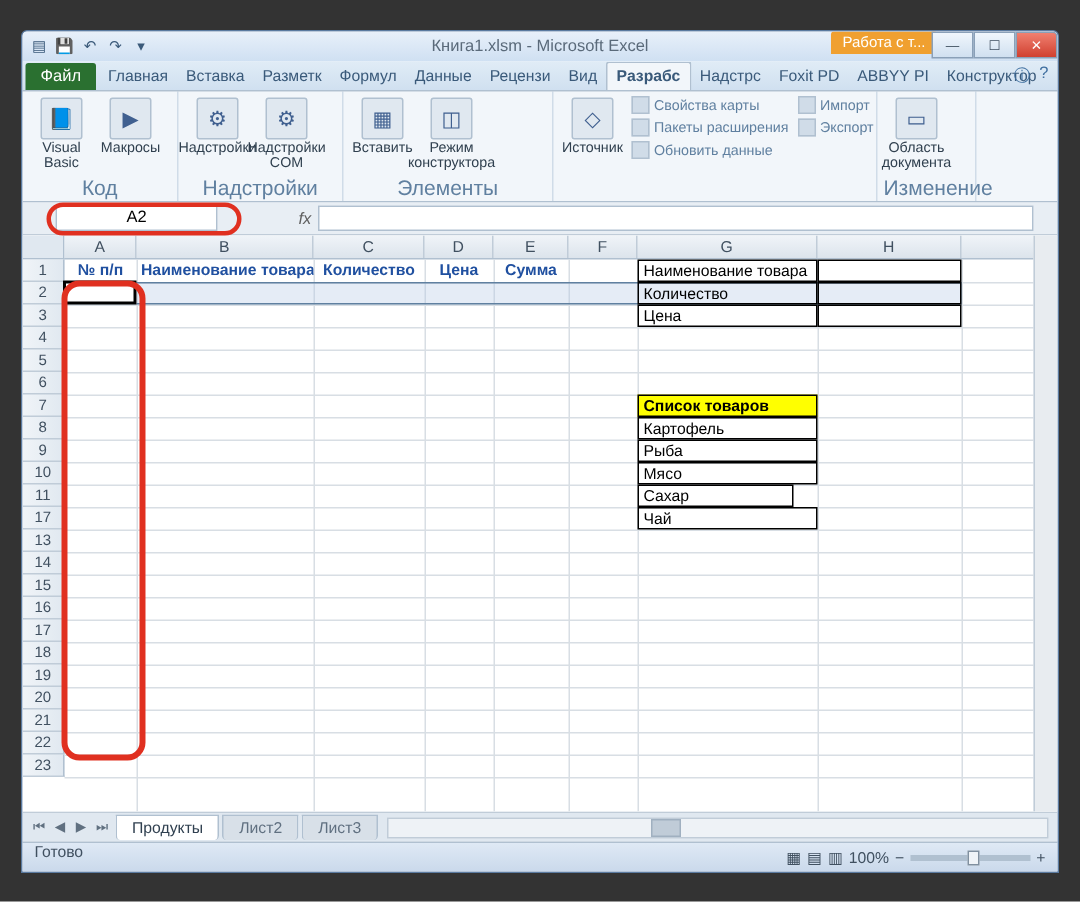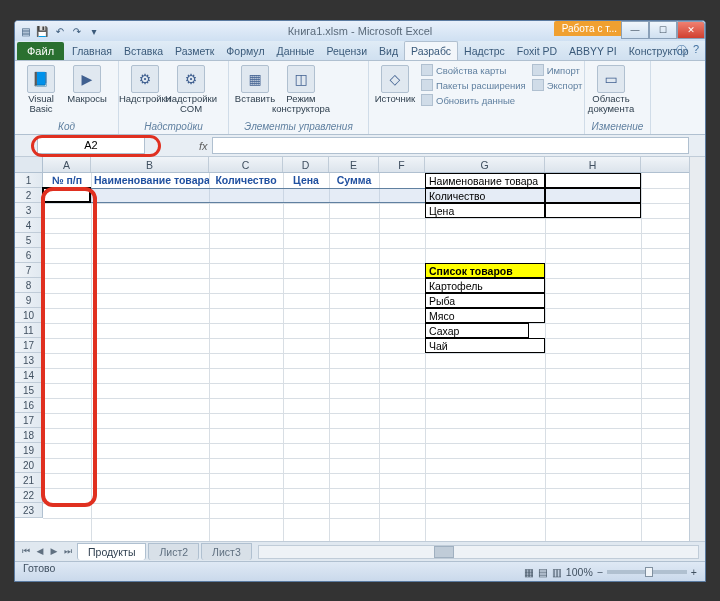--- a/index.html
+++ b/index.html
@@ -12,26 +12,26 @@
 .qat-icon { width: 14px; height: 14px; display: inline-flex; align-items: center; justify-content: center; font-size: 10px; color: #3b5a7a; }
 .title-center { position: absolute; left: 50%; transform: translateX(-50%); color: #5a6a7a; font-size: 11px; }
 .win-controls { position: absolute; right: 0; top: 0; display: flex; }
 .win-btn { width: 28px; height: 18px; border: 1px solid #8aa0b8; background: linear-gradient(#f0f6fc,#d0e0f0); font-size: 9px; display: flex; align-items: center; justify-content: center; color: #405060; }
 .win-btn.close { background: linear-gradient(#f08070,#d04030); color: #fff; border-radius: 0 3px 0 0; }
 .orange-tab { position: absolute; right: 80px; top: 0; background: #f0a030; color: #fff; padding: 2px 8px; font-size: 10px; border-radius: 2px 2px 0 0; }
 
 .ribbon-tabs { height: 20px; background: linear-gradient(#e0ecf6,#d0e0f0); display: flex; font-size: 10.5px; align-items: flex-end; padding-left: 2px; border-bottom: 1px solid #b0c0d0; position: relative; }
 .file-tab { background: #2a7030; color: #fff; padding: 3px 10px; border-radius: 2px 2px 0 0; margin-right: 2px; font-size: 11px; }
 .rtab { padding: 3px 6px; color: #3a5a7a; cursor: default; }
-.rtab.active { background: #f2f6fa; border: 1px solid #b0c0d0; border-bottom: none; border-radius: 2px 2px 0 0; }
+.rtab.active { background: #f2f6fa; border: 1px solid #b0c0d0; border-bottom: none; border-radius: 2px 2px 0 0; font-weight: bold; }
 .help-icons { position: absolute; right: 6px; top: 2px; display: flex; gap: 6px; font-size: 11px; color: #4070a0; }
 
 .ribbon { height: 74px; background: #f2f6fa; border-bottom: 1px solid #b0c0d0; display: flex; font-size: 10px; }
 .group { border-right: 1px solid #d0dce8; padding: 2px 4px; display: flex; flex-direction: column; justify-content: space-between; }
-.group-label { text-align: center; color: #6080a0; font-size: 10px; margin-top: 1px; font-style: italic; }
+.group-label { text-align: center; color: #6080a0; font-size: 14px; margin-top: 1px; }
 .group-body { display: flex; gap: 2px; align-items: flex-start; flex: 1; }
 .big-btn { width: 44px; display: flex; flex-direction: column; align-items: center; gap: 1px; padding: 2px; }
 .big-btn .ico { width: 28px; height: 28px; background: #e0e8f0; border: 1px solid #b0c0d0; border-radius: 2px; display: flex; align-items: center; justify-content: center; font-size: 14px; color: #406090; }
 .big-btn .lbl { font-size: 9.5px; text-align: center; line-height: 1.05; color: #30404f; }
 .stack { display: flex; flex-direction: column; gap: 1px; }
 .small-item { display: flex; align-items: center; gap: 3px; font-size: 9.5px; color: #6080a0; padding: 1px 2px; white-space: nowrap; }
 .small-item .si { width: 12px; height: 12px; background: #d0dce8; border: 1px solid #b0c0d0; }
 
 .namebox-row { height: 22px; display: flex; align-items: center; background: #e8eef4; border-bottom: 1px solid #c0ccd8; position: relative; }
 .namebox-highlight { position: absolute; left: 16px; top: 0; width: 130px; height: 22px; border: 3px solid #e03020; border-radius: 11px; pointer-events: none; z-index: 5; }

